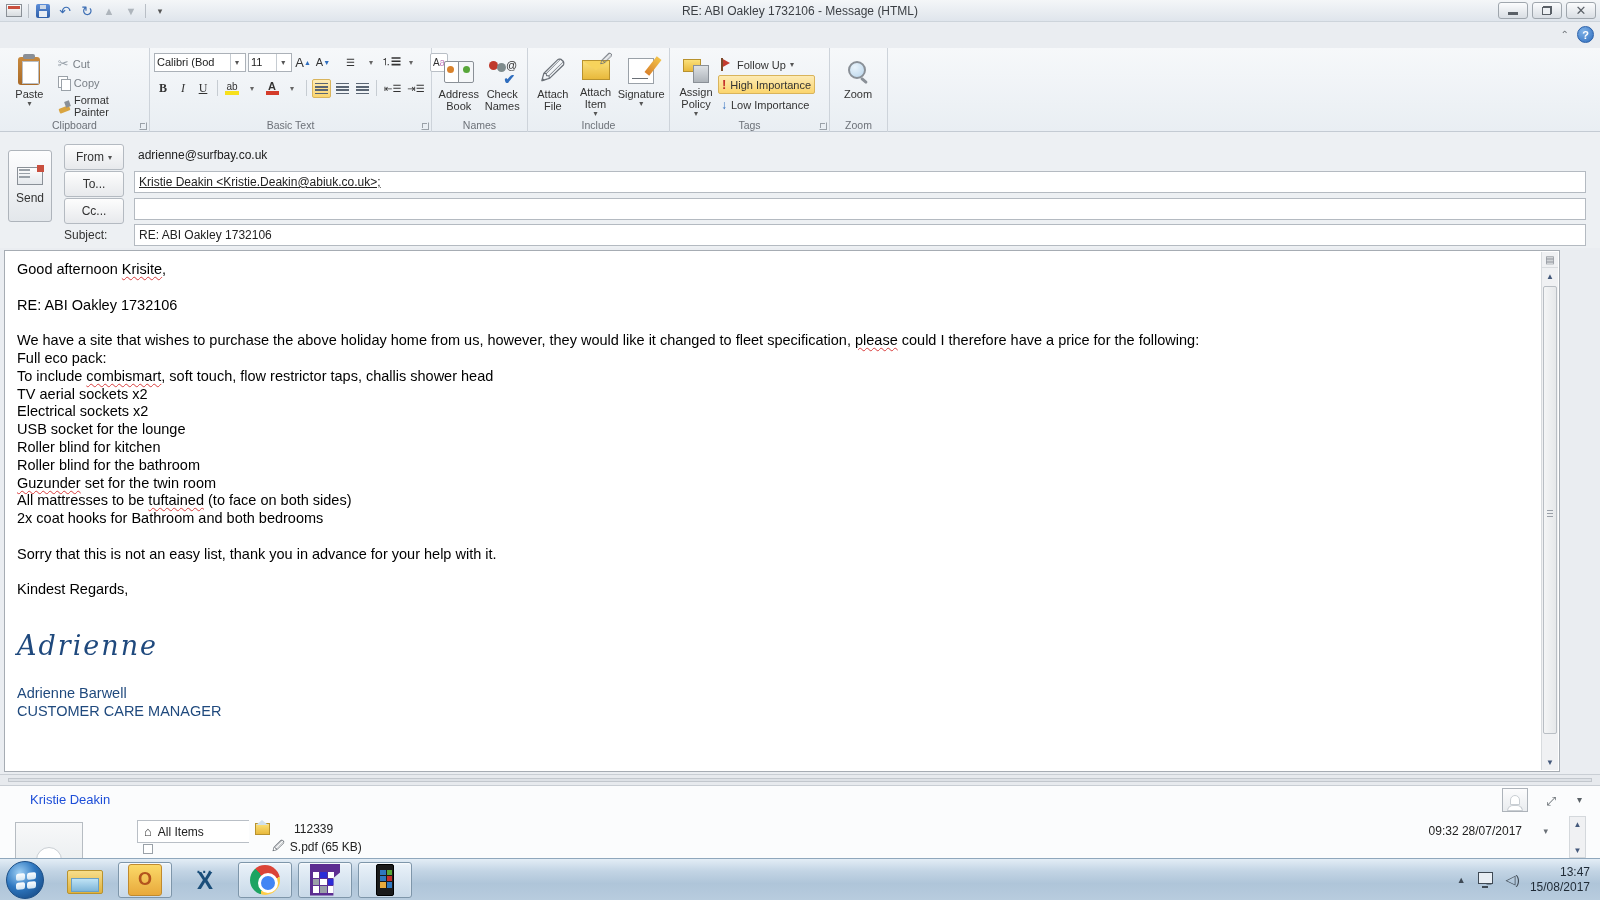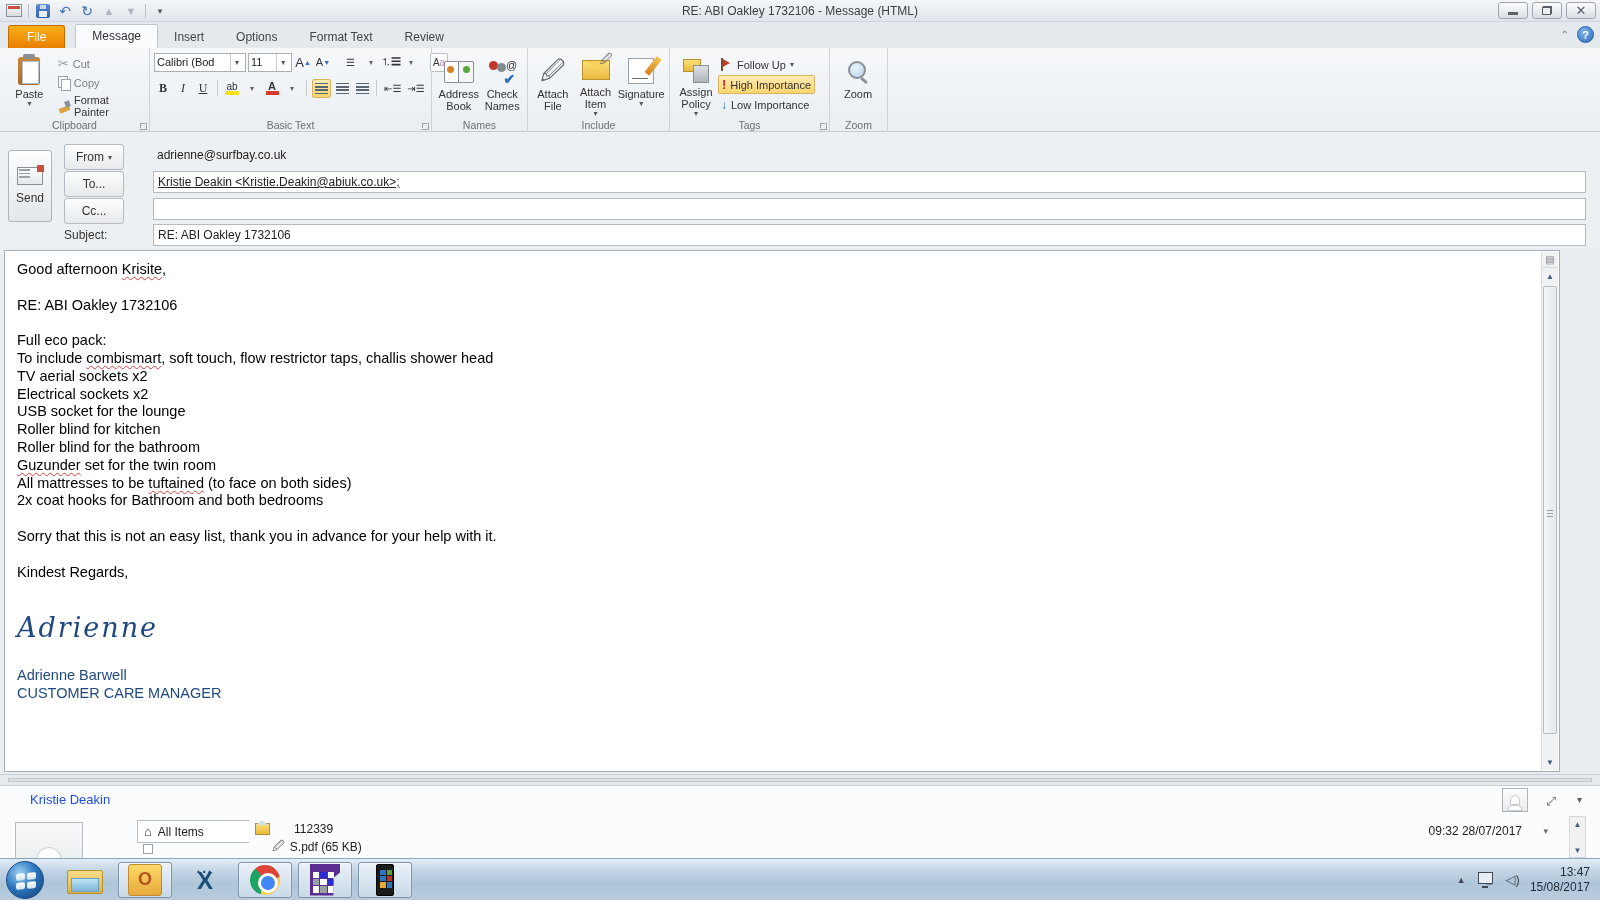--- a/index.html
+++ b/index.html
@@ -63,21 +63,21 @@
 
   
   .envelope { position:absolute; left:0; top:132px; width:1600px; height:116px; background:#EDF0F3; }
   .send-btn { position:absolute; left:8px; top:18px; width:44px; height:72px; border:1px solid #AEB4BB;
     border-radius:3px; background:linear-gradient(#FDFDFE,#E3E7EB); display:flex; flex-direction:column;
     align-items:center; justify-content:center; gap:6px; font-size:12px; color:#333; }
   .fieldbtn { position:absolute; left:64px; width:60px; height:26px; border:1px solid #B4BAC1; border-radius:3px;
     background:linear-gradient(#FDFDFD,#E7E9EC); display:flex; align-items:center; justify-content:center;
     gap:4px; font-size:12px; color:#333; }
   .fieldval { position:absolute; left:134px; right:40px; height:22px; font-size:12px; color:#222;
-    display:flex; align-items:center; padding:0 4px;margin-left:19px; }
+    display:flex; align-items:center; padding:0 4px; }
   .fieldinput { border:1px solid #B4BAC1; background:#fff; right:14px; }
   .subj-label { position:absolute; left:64px; top:92px; width:60px; height:22px; display:flex; align-items:center;
     font-size:12px; color:#333; }
   .to-underline { text-decoration:underline; }
 
   
   .msgbody { position:absolute; left:4px; top:250px; width:1556px; height:522px; background:#fff;
     border:1px solid #A6ACB3; }
   .bodytext { position:absolute; left:12px; top:10px; right:24px; font-size:14.5px; color:#000; line-height:17.8px;
     font-family:"Liberation Sans", sans-serif; }
@@ -265,30 +265,20 @@
       <div class="win-btn">
           <span class="i-min"></span>
         </div>
       <div class="win-btn">
           <span class="i-restore"></span>
         </div>
       <div class="win-btn i-close">✕</div>
     </div>
   </div>
 
-  <div class="tabrow">
-    <div class="tabs">
-      <div class="tab file">File</div>
-      <div class="tab selected">Message</div>
-      <div class="tab">Insert</div>
-      <div class="tab">Options</div>
-      <div class="tab">Format Text</div>
-      <div class="tab">Review</div>
-    </div>
-  </div>
   <div class="ribbon-mini">
     <span class="chev-up">⌃</span>
     <span class="help-btn">?</span>
   </div>
 
   <div class="ribbon">
 
     <div class="rgroup" style="width:150px;">
       <div class="bigbtn">
         <span class="bicon">
@@ -481,20 +471,21 @@
       <span>RE: ABI Oakley 1732106</span>
     </div>
   </div>
 
   <div class="msgbody">
     <div class="bodytext" id="body-lines">
         <div class="body-line">Good afternoon <span class="sq">Krisite</span>,</div>
         <div class="body-line">&nbsp;</div>
         <div class="body-line">RE: ABI Oakley 1732106</div>
         <div class="body-line">&nbsp;</div>
+        <div class="body-line">We have a site that wishes to purchase the above holiday home from us, however, they would like it changed to fleet specification, <span class="sq">please</span> could I therefore have a price for the following:</div>
         <div class="body-line">Full eco pack:</div>
         <div class="body-line">To include <span class="sq">combismart</span>, soft touch, flow restrictor taps, challis shower head</div>
         <div class="body-line">TV aerial sockets x2</div>
         <div class="body-line">Electrical sockets x2</div>
         <div class="body-line">USB socket for the lounge</div>
         <div class="body-line">Roller blind for kitchen</div>
         <div class="body-line">Roller blind for the bathroom</div>
         <div class="body-line"><span class="sq">Guzunder</span> set for the twin room</div>
         <div class="body-line">All mattresses to be <span class="sq">tuftained</span> (to face on both sides)</div>
         <div class="body-line">2x coat hooks for Bathroom and both bedrooms</div>

